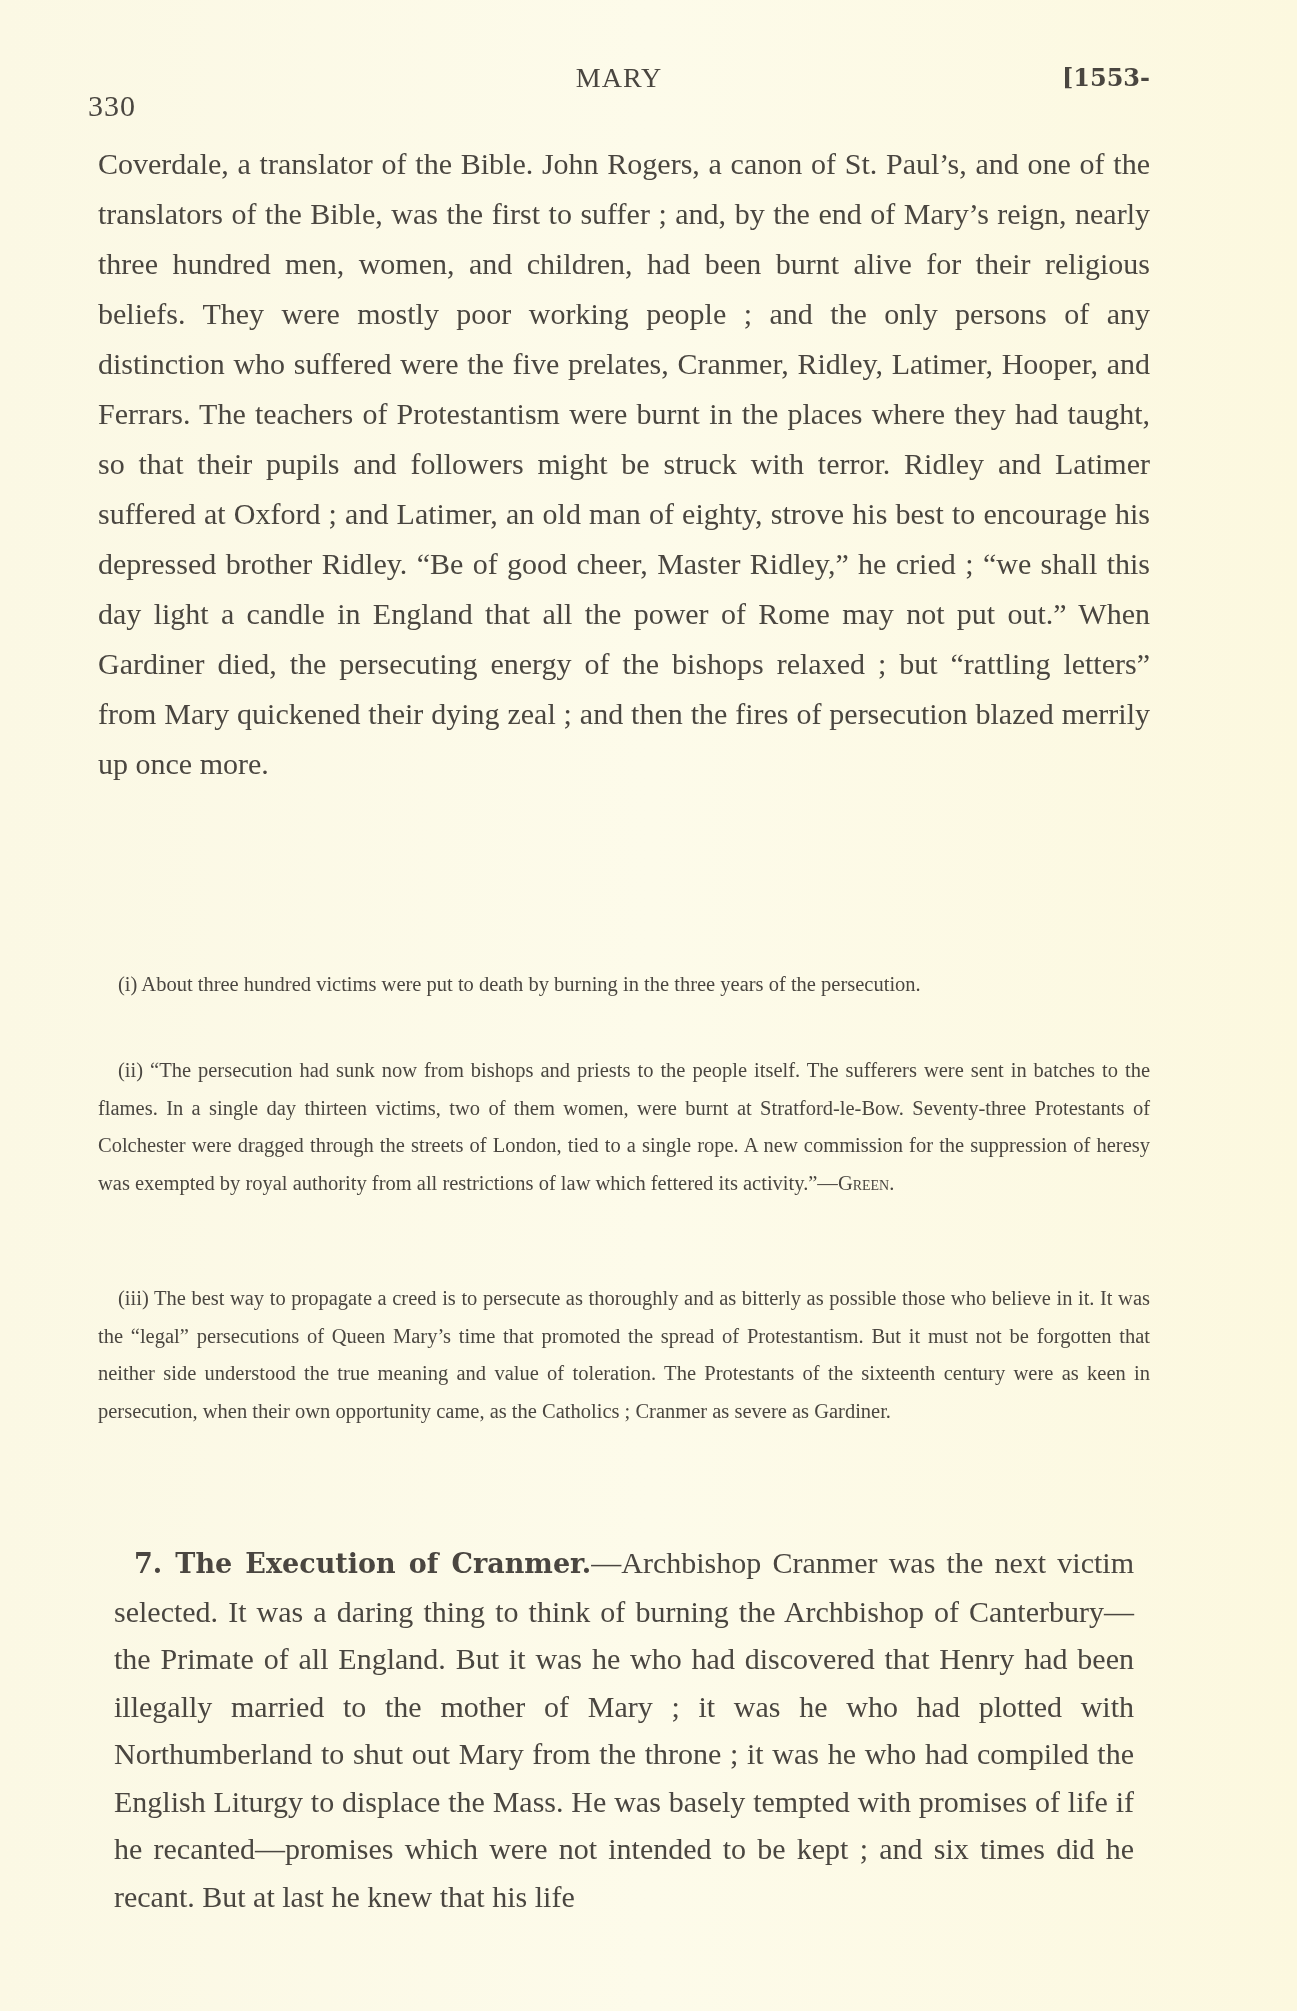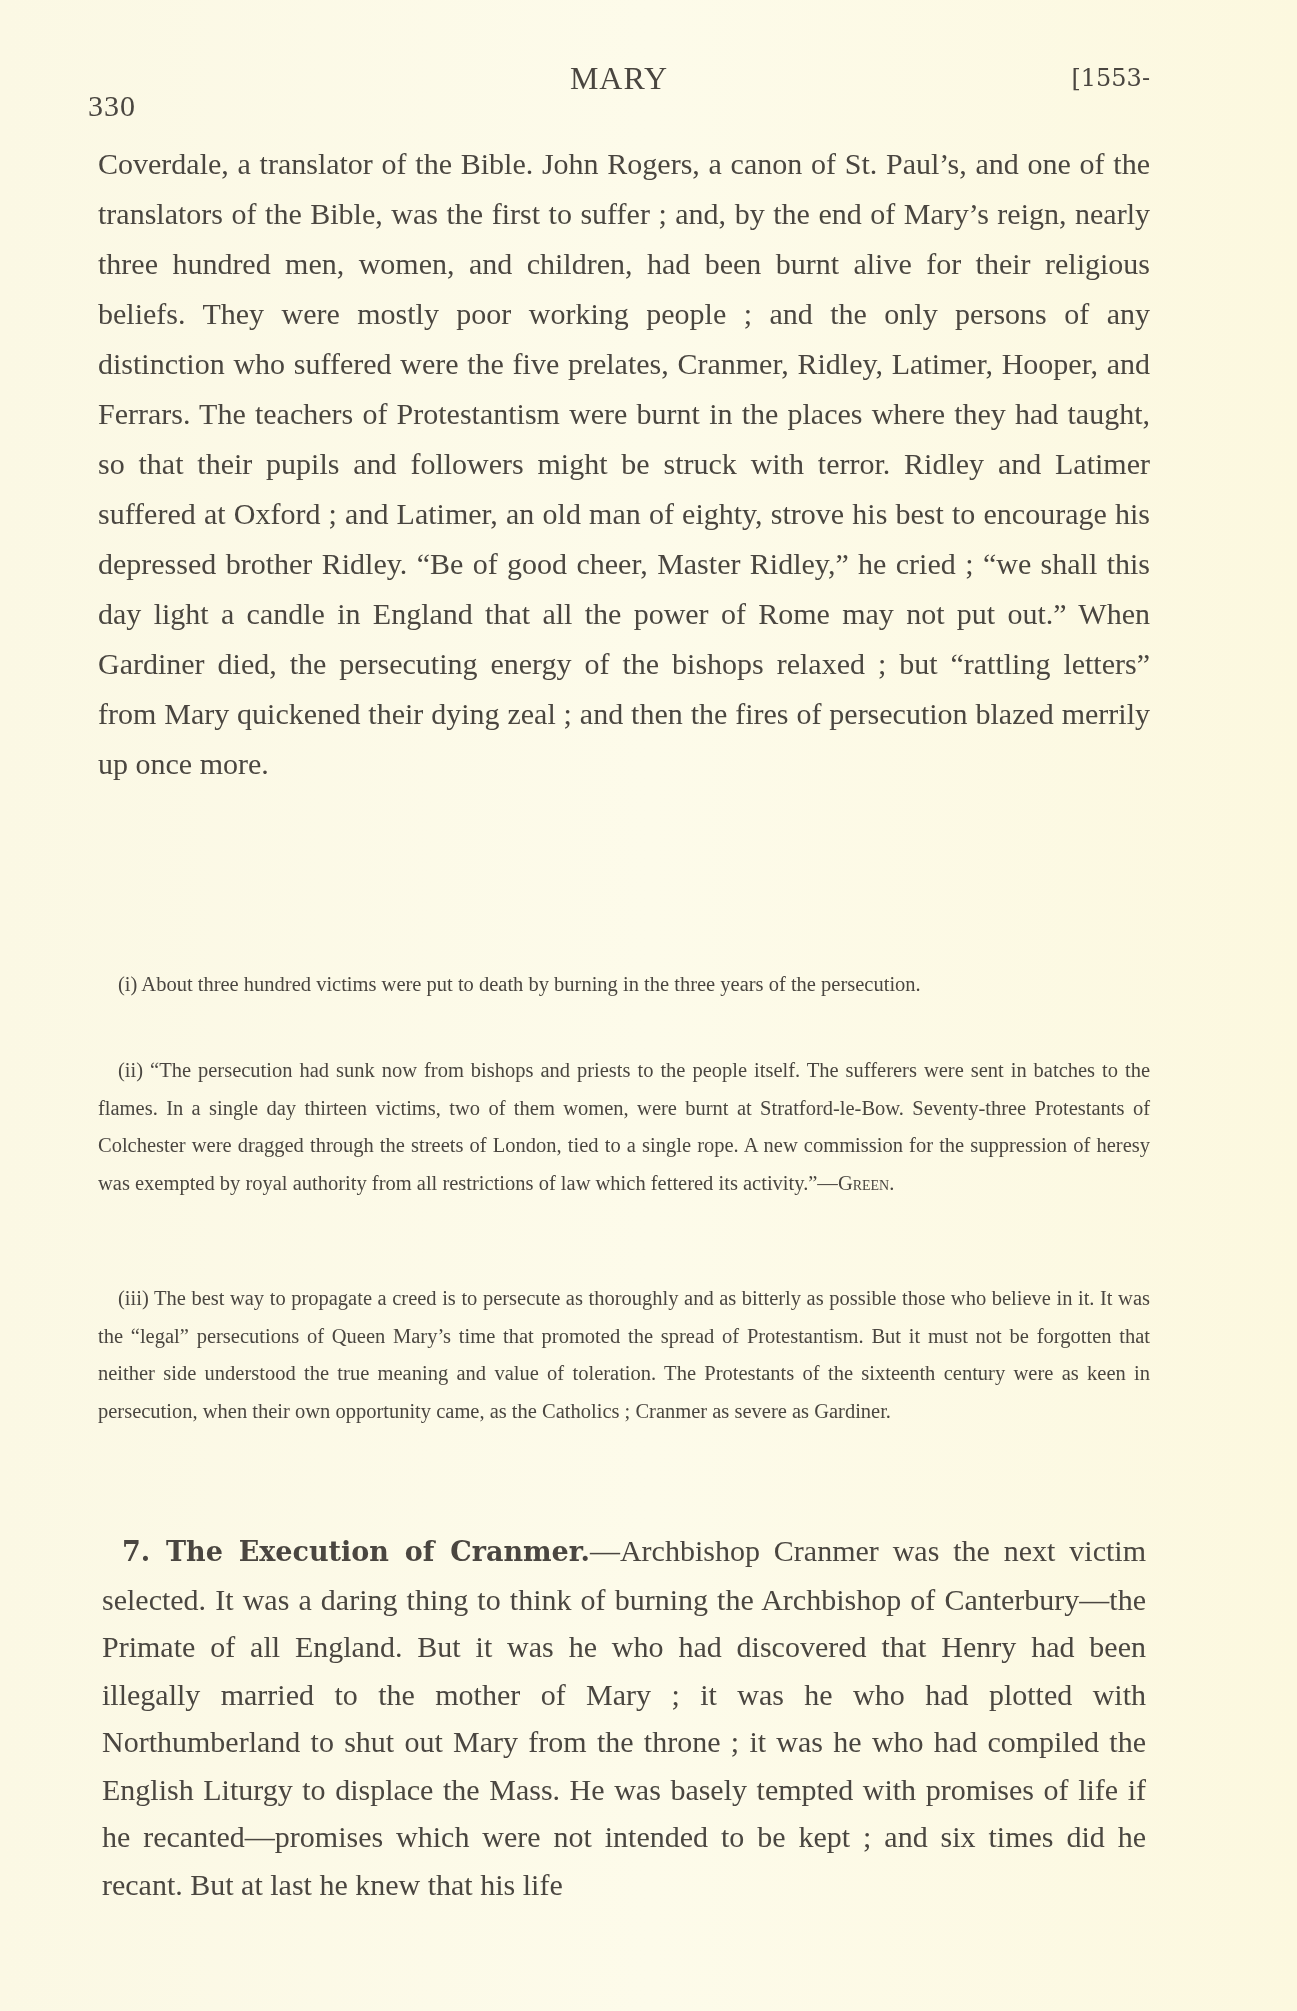--- a/index.html
+++ b/index.html
@@ -9,35 +9,35 @@
     background: linear-gradient(90deg, #fbf8e4 0%, #fdfbea 50%, #fcf8df 100%);
     color: #4a4640;
     font-family: "Liberation Serif", "DejaVu Serif", serif;
     position: relative;
   }
   .header {
     position: absolute; top: 58px; left: 88px; width: 1062px; height: 40px;
     font-size: 30px; line-height: 40px;
   }
   .header .pn { position: absolute; left: 0; top: 0; letter-spacing: 1px; margin-top: 28px; }
-  .header .title { position: absolute; left: 0; right: 0; text-align: center; font-size: 32px; letter-spacing: 1px; }
-  .header .yr { position: absolute; right: 0; top: 0; font-weight: normal; font-family: "DejaVu Serif", serif; font-size: 24px; }
+  .header .title { position: absolute; left: 0; right: 0; text-align: center; font-size: 28px; letter-spacing: 1px; }
+  .header .yr { position: absolute; right: 0; top: 0; font-weight: bold; font-family: "DejaVu Serif", serif; font-size: 24px; }
   .body {
     position: absolute; left: 98px; width: 1052px;
   }
   .p1 { top: 139px; font-size: 30px; line-height: 50px; text-align: justify; }
   .notes { font-size: 20.5px; line-height: 37.5px; text-align: justify; margin-top: 48px; }
   .n1 { top: 918px; }
   .n2 { top: 1004px; }
   .n3 { top: 1232px; }
   .notes p { margin: 0; text-indent: 20px; }
   .sc { font-variant: small-caps; }
   .p2 { top: 1523px; font-size: 30px; line-height: 47.5px; text-align: justify; }
   .p2 .sec { font-family: "DejaVu Serif", serif; font-weight: bold; font-size: 27px; }
-  .p2 p { margin: 4px; text-indent: 20px; }
+  .p2 p { margin: 16px; text-indent: 20px; }
   .p1 p { margin: 0; }
 </style>
 </head>
 <body>
 
 <div class="header">
   <span class="pn">330</span>
   <span class="title">MARY</span>
   <span class="yr">[1553-</span>
 </div>

